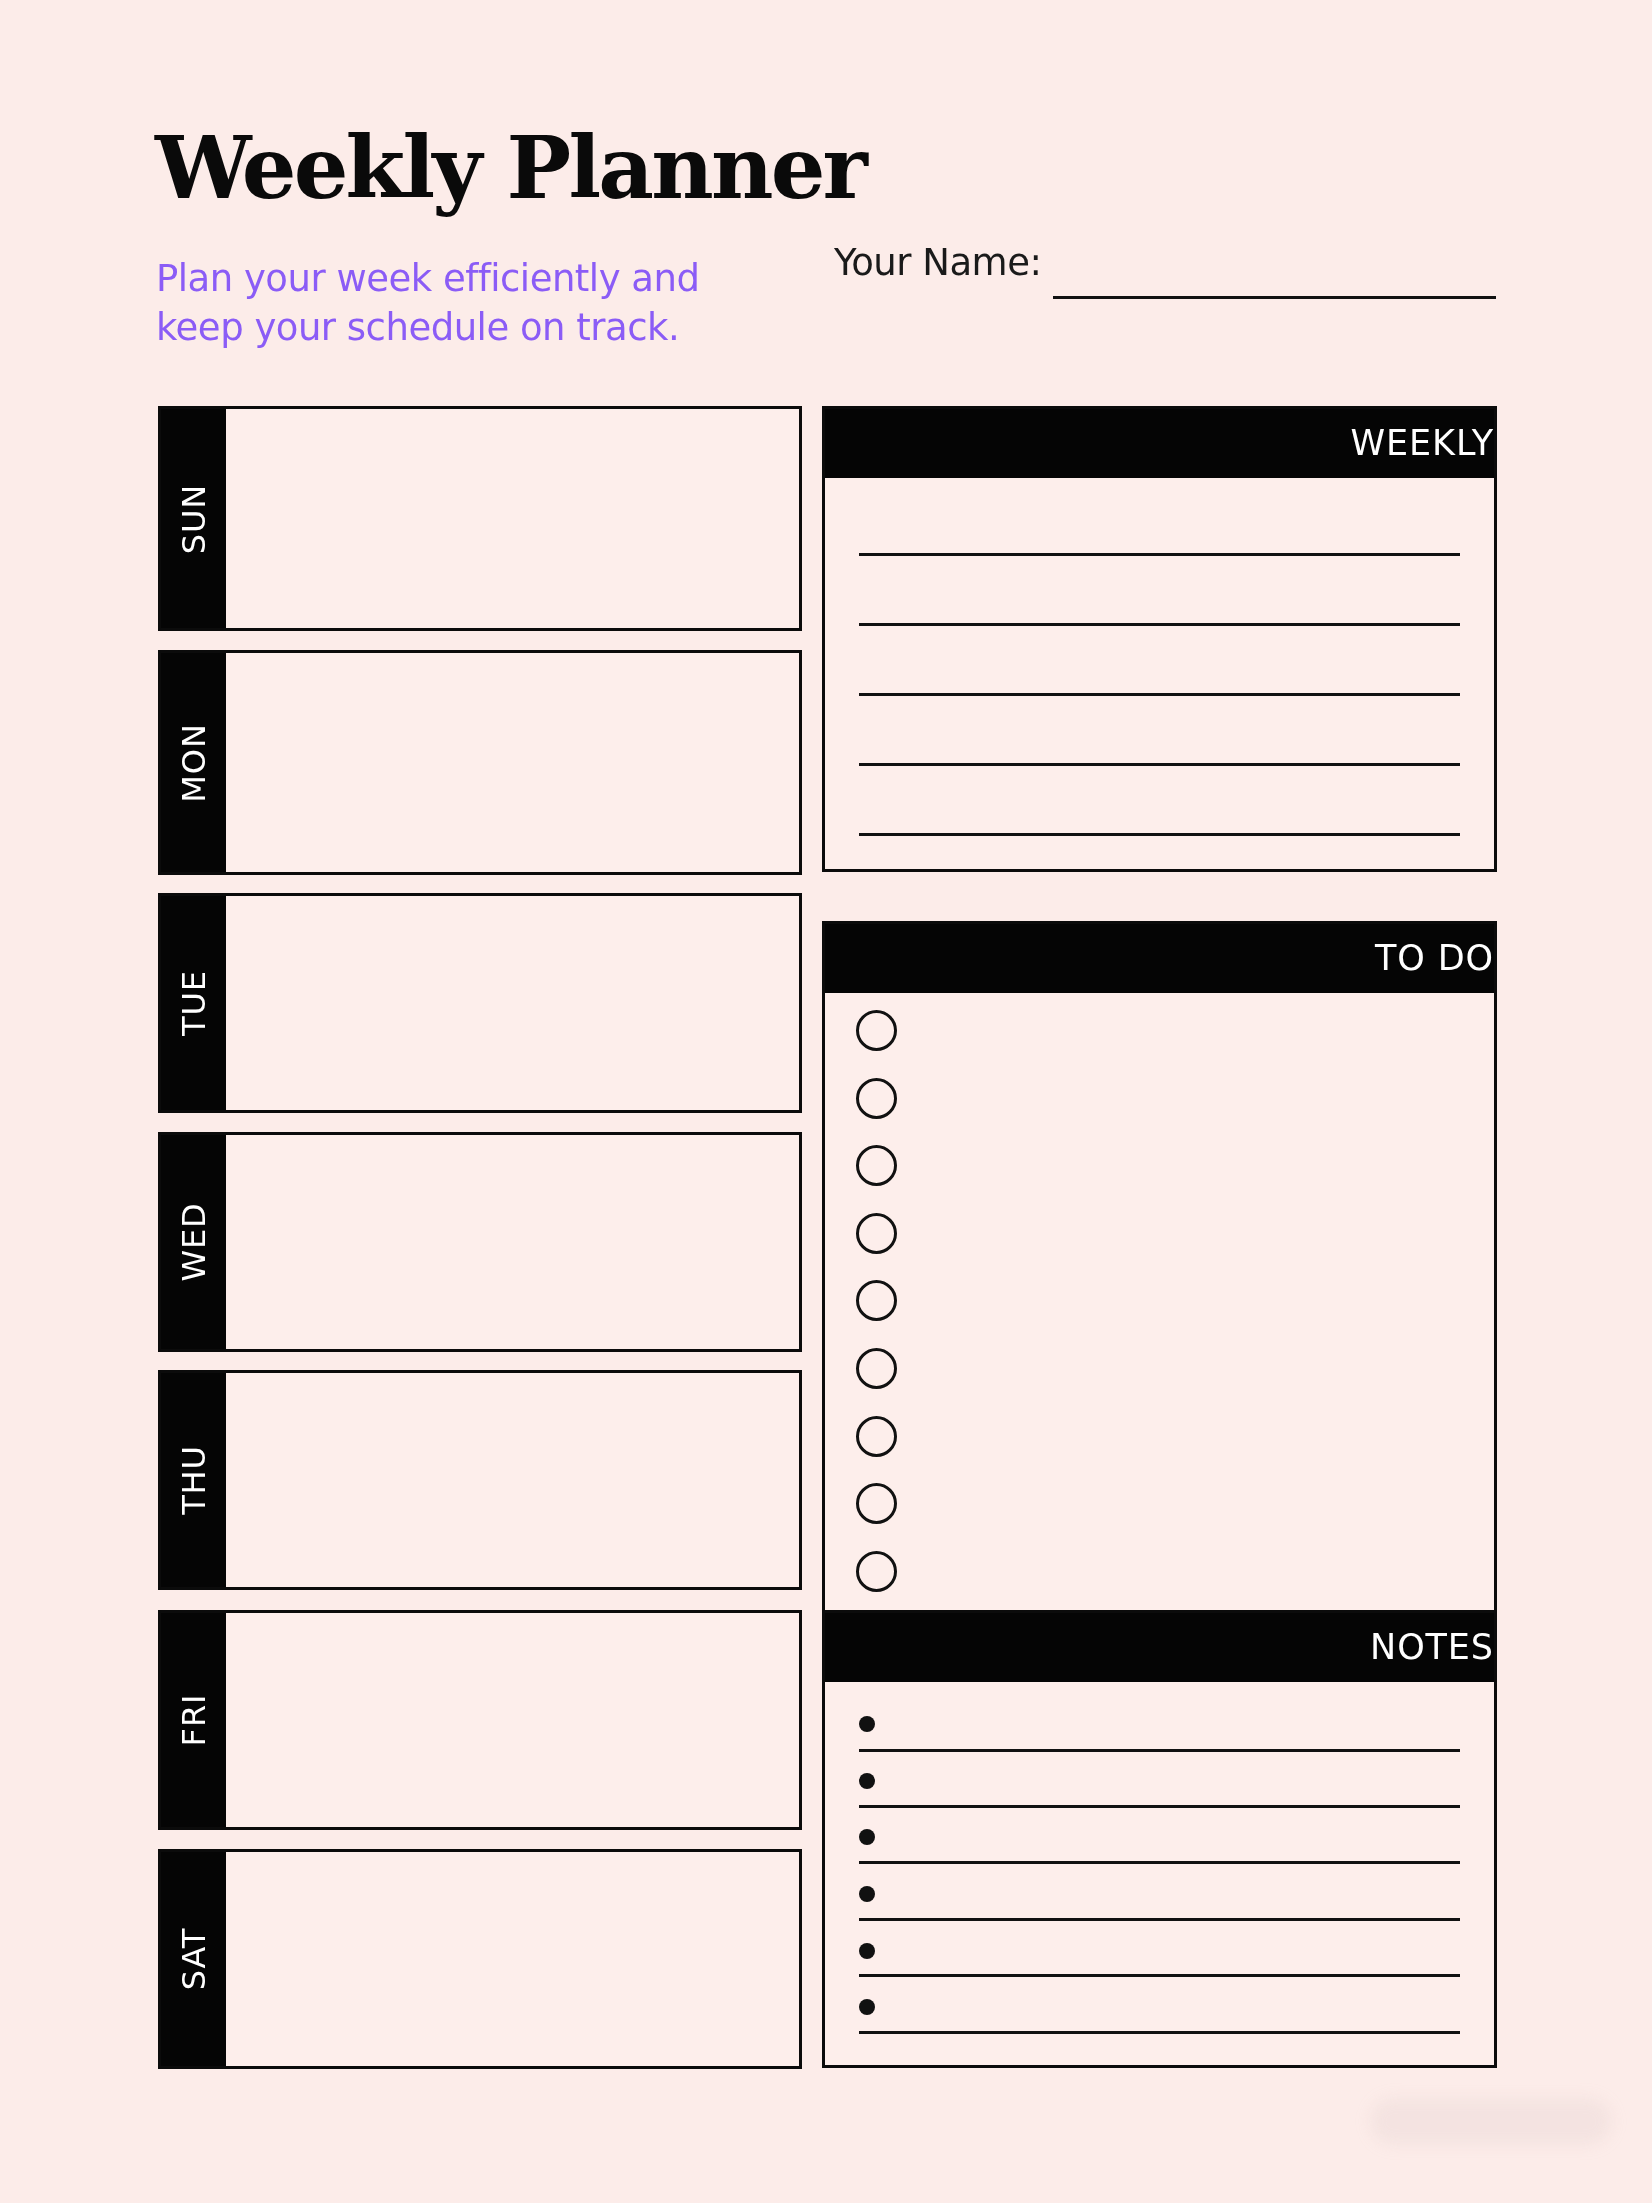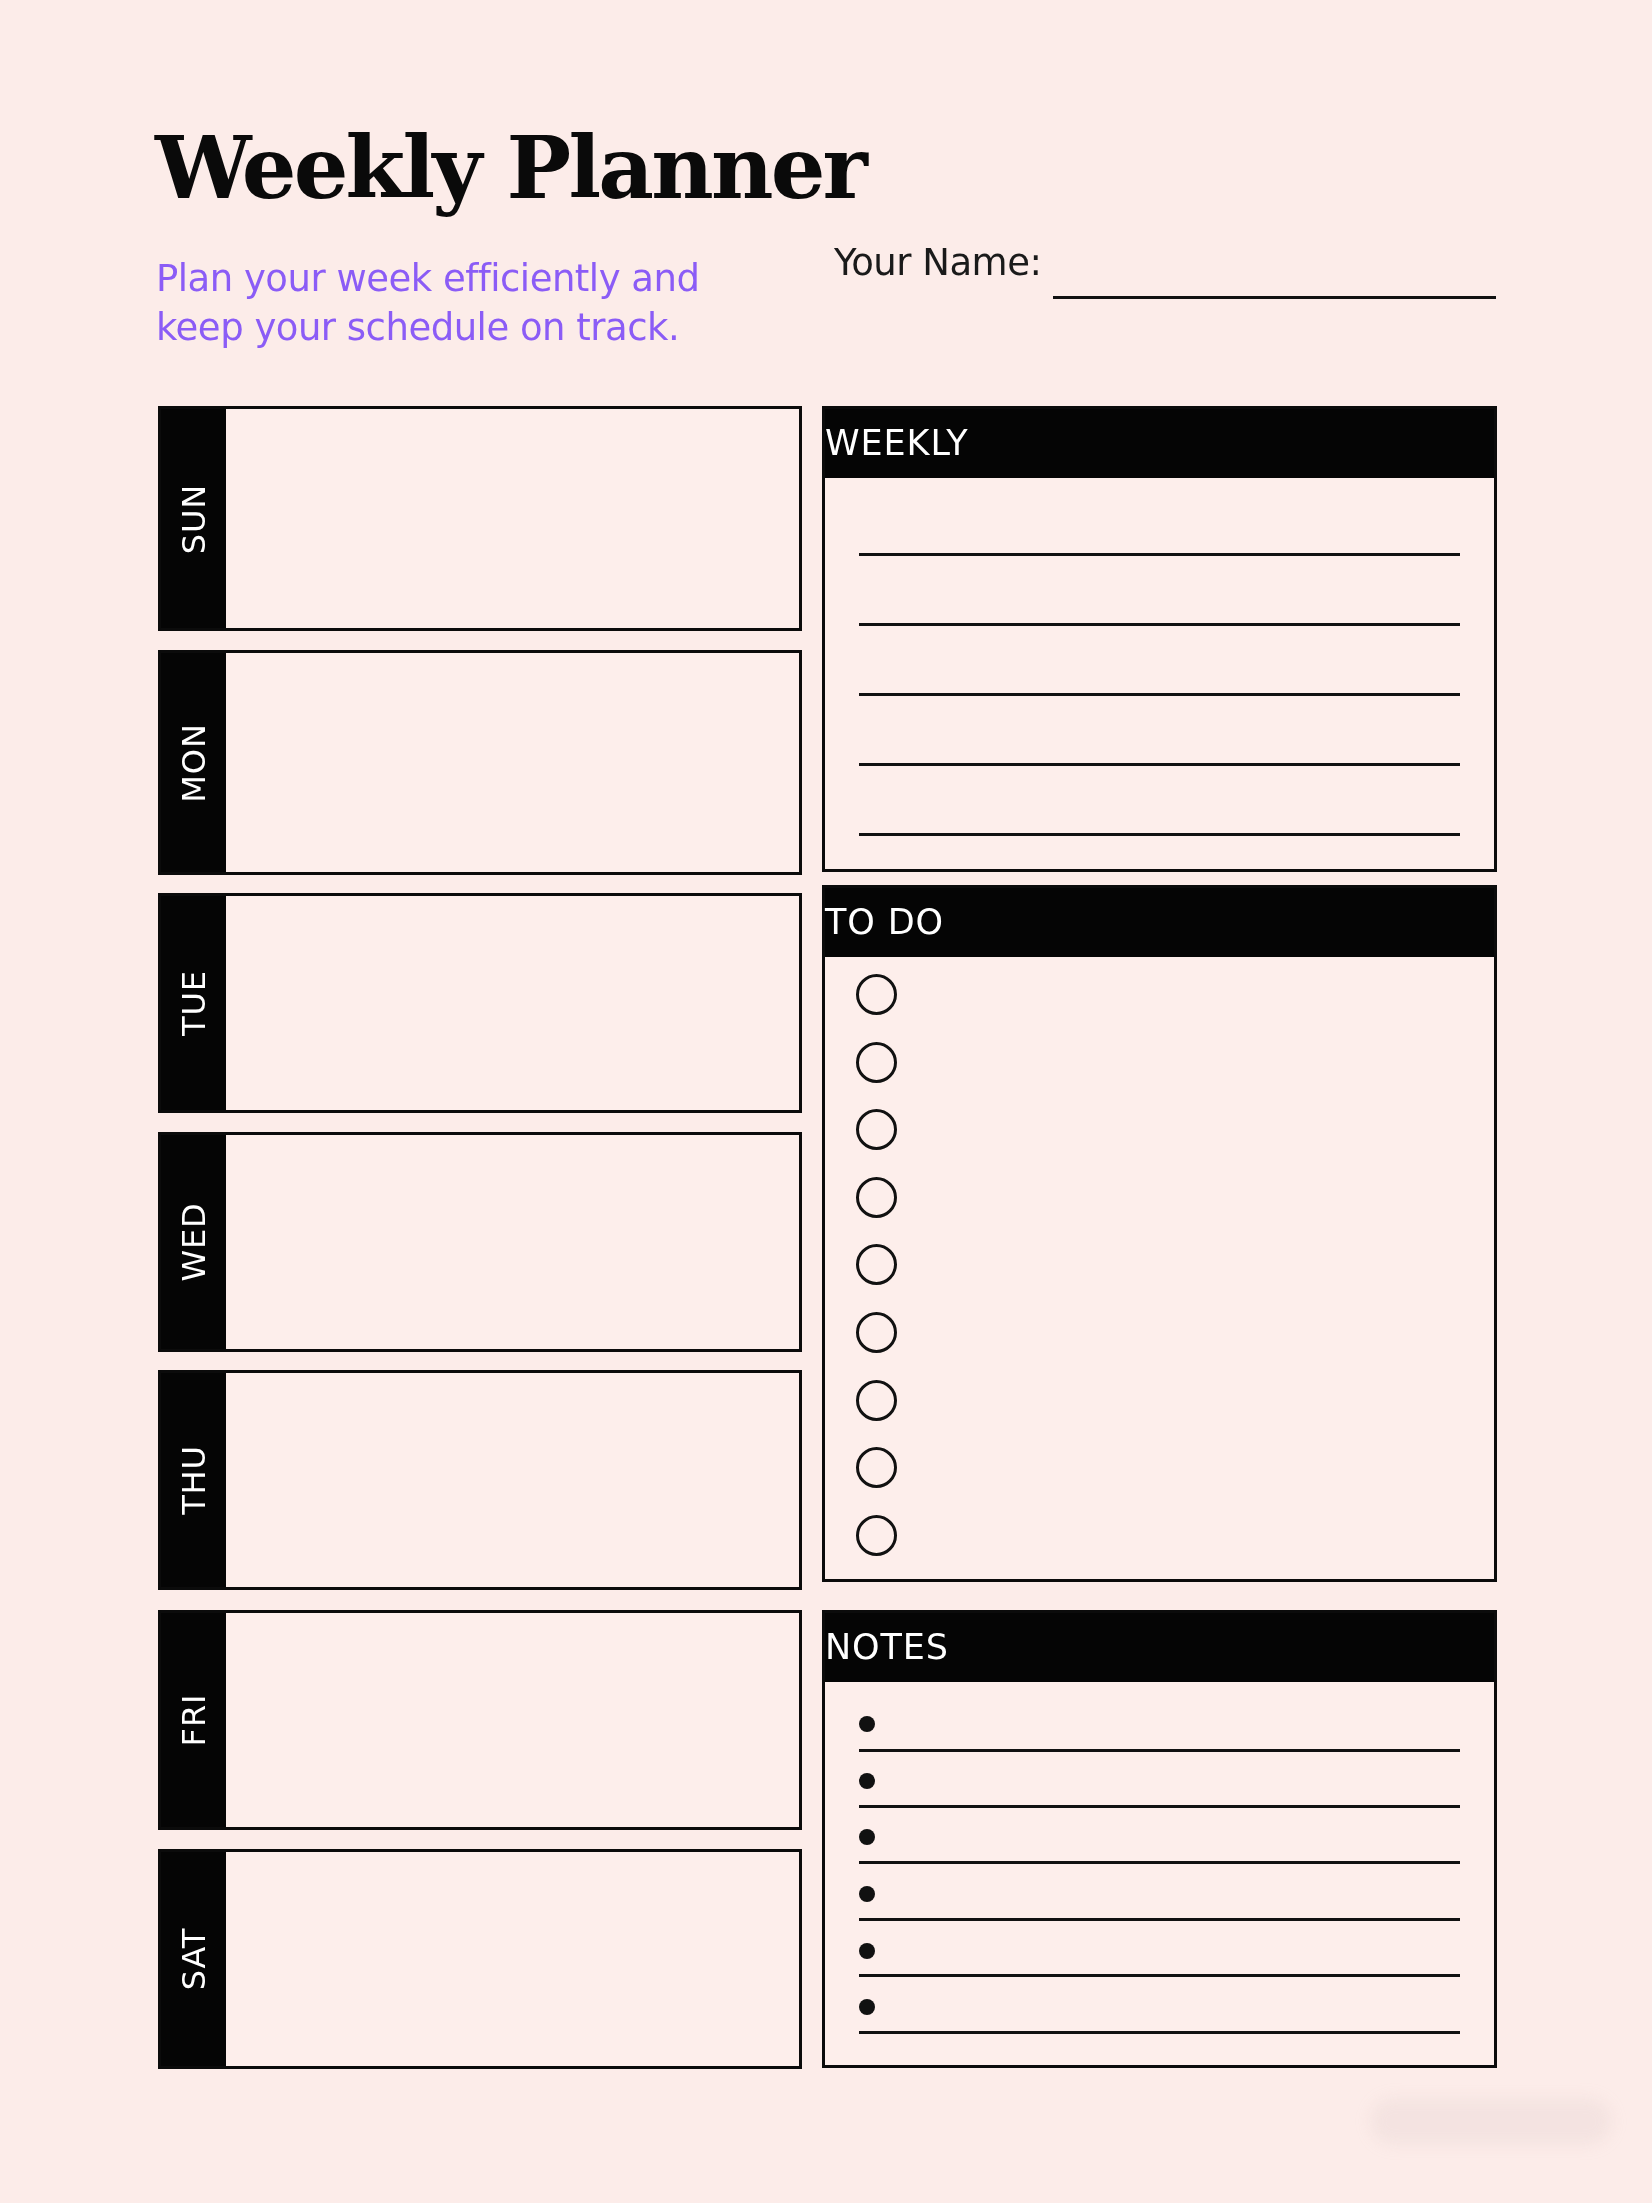--- a/index.html
+++ b/index.html
@@ -6,21 +6,21 @@
   body { width:1653px; height:2204px; background:#fcece9; position:relative; overflow:hidden; font-family:"DejaVu Sans", sans-serif; color:#111; }
   .abs { position:absolute; }
   .title { left:155px; top:110px; font-family:"DejaVu Serif", serif; font-weight:bold; font-size:86px; letter-spacing:-2.8px; color:#0a0a0a; line-height:1;margin-top:15px; }
   .subtitle { left:156px; top:254px; width:634px; font-size:37px; line-height:49px; color:#8b5cf6; letter-spacing:-0.5px; }
   .name-label { left:834px; top:238px; font-size:37px; line-height:49px; color:#1a1a1a; letter-spacing:-0.5px; }
   .name-line { left:1053px; top:296px; width:443px; height:0; border-bottom:3.7px solid #111; background:transparent; }
   .day { position:absolute; left:158px; width:644px; box-sizing:border-box; border:3.7px solid #0b0b0b; background:#fdeeeb; }
   .day .tab { position:absolute; left:0; top:0; bottom:0; width:65px; background:#050505; }
   .day .tab span { position:absolute; left:50%; top:50%; transform:translate(-50%,-50%) rotate(-90deg); color:#fff; font-size:32px; letter-spacing:0.9px; white-space:nowrap; }
   .panel { position:absolute; left:822px; width:675px; box-sizing:border-box; border:3.7px solid #0b0b0b; background:#fdeeeb; }
-  .panel .hdr { height:69px; background:#050505; color:#fff; font-size:35px; text-align:left; line-height:69px; letter-spacing:0.9px; }
+  .panel .hdr { height:69px; background:#050505; color:#fff; font-size:35px; text-align:right; line-height:69px; letter-spacing:0.9px; }
   .rule { position:absolute; left:34px; right:34px; height:0; border-top:3.7px solid #111; }
   .circle { position:absolute; left:31px; width:41px; height:41px; border:3.7px solid #111; border-radius:50%; box-sizing:border-box; }
   .bullet { position:absolute; left:34px; width:16px; height:16px; border-radius:50%; background:#111; }
   .smudge { left:1370px; top:2098px; width:242px; height:47px; border-radius:28px; background:rgba(200,180,178,0.15); filter:blur(7.5px); }
 </style>
 </head>
 <body>
 
 <div class="abs title">Weekly Planner</div>
 <div class="abs subtitle">Plan your week efficiently and keep your schedule on track.</div>
@@ -65,21 +65,21 @@
 
 <div class="panel" style="top:406px;height:466px;">
   <div class="hdr">WEEKLY</div>
   <div class="rule" style="top:144px;"></div>
   <div class="rule" style="top:214px;"></div>
   <div class="rule" style="top:284px;"></div>
   <div class="rule" style="top:354px;"></div>
   <div class="rule" style="top:424px;"></div>
 </div>
 
-<div class="panel" style="top:885px;height:697px;">
+<div class="panel" style="top:921px;height:697px;">
   <div class="hdr">TO DO</div>
   <div class="circle" style="top:86px;"></div>
   <div class="circle" style="top:154px;"></div>
   <div class="circle" style="top:221px;"></div>
   <div class="circle" style="top:289px;"></div>
   <div class="circle" style="top:356px;"></div>
   <div class="circle" style="top:424px;"></div>
   <div class="circle" style="top:492px;"></div>
   <div class="circle" style="top:559px;"></div>
   <div class="circle" style="top:627px;"></div>

